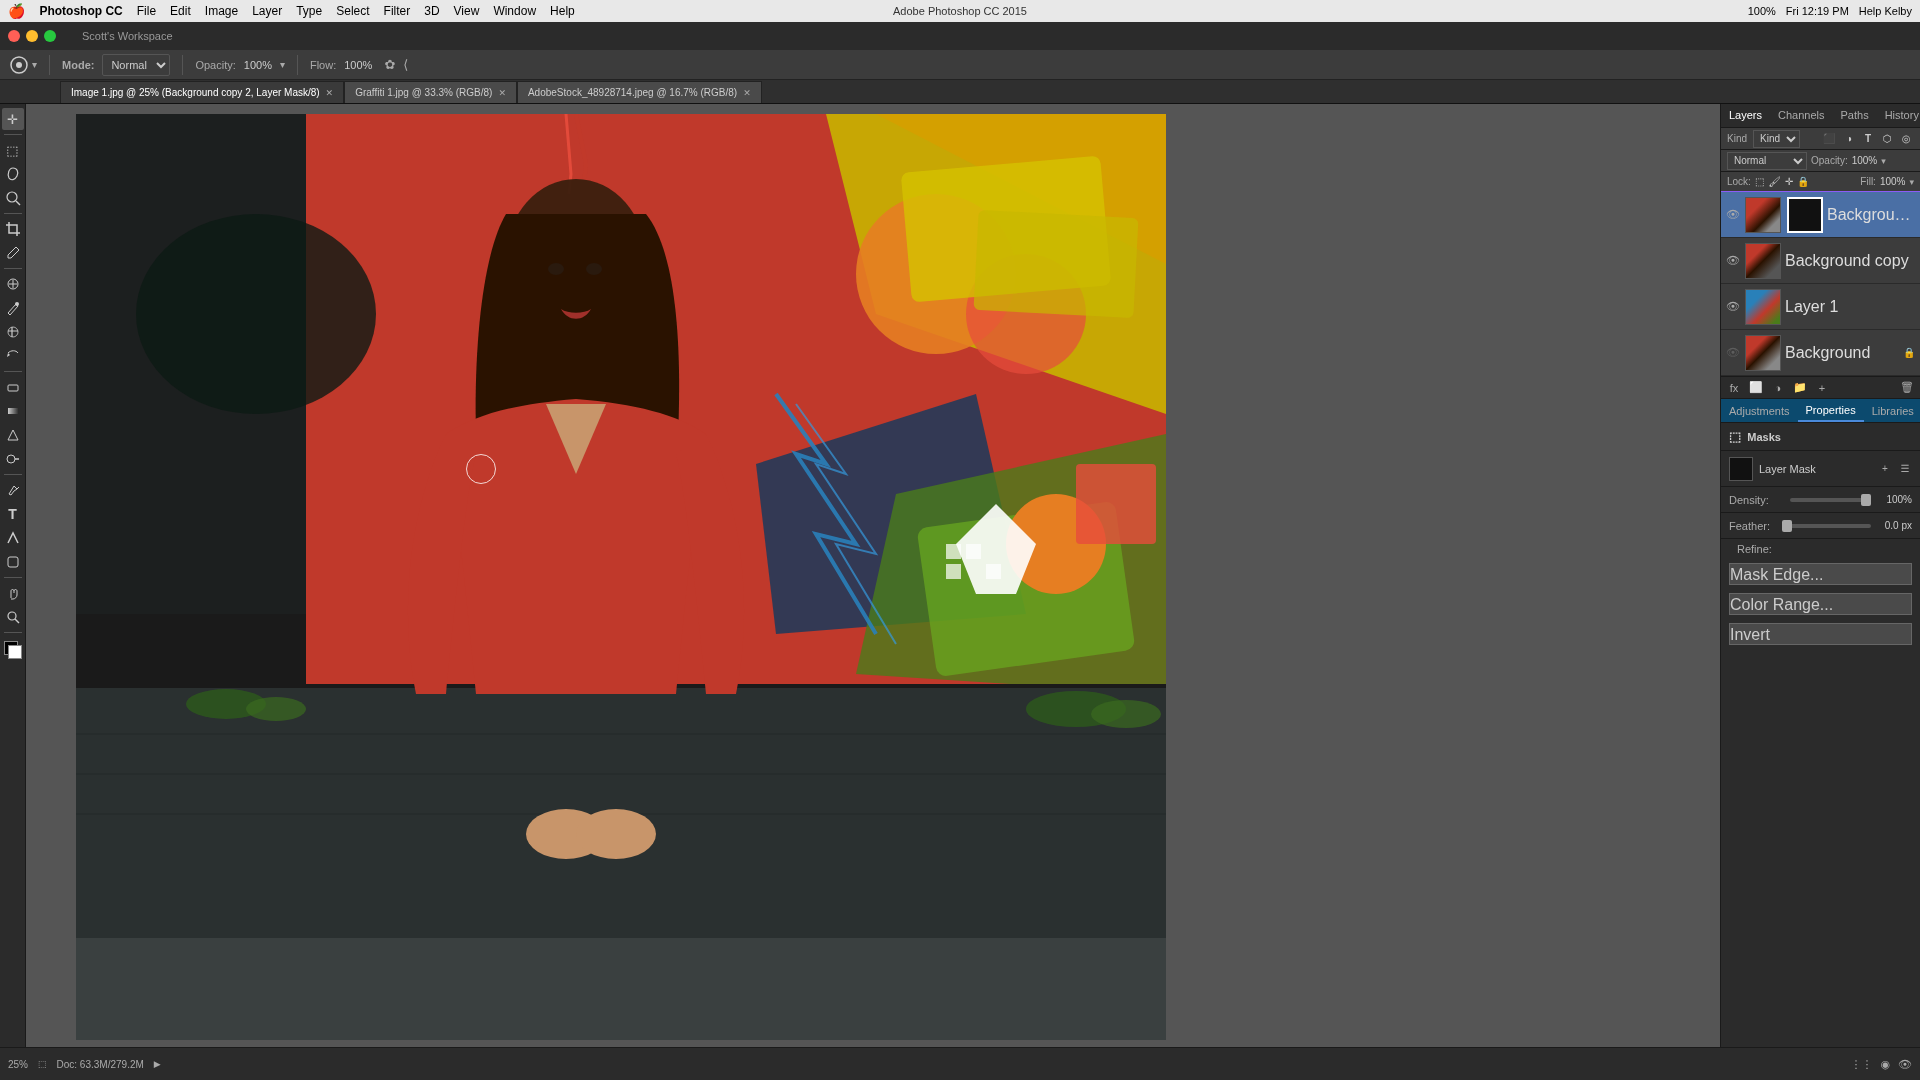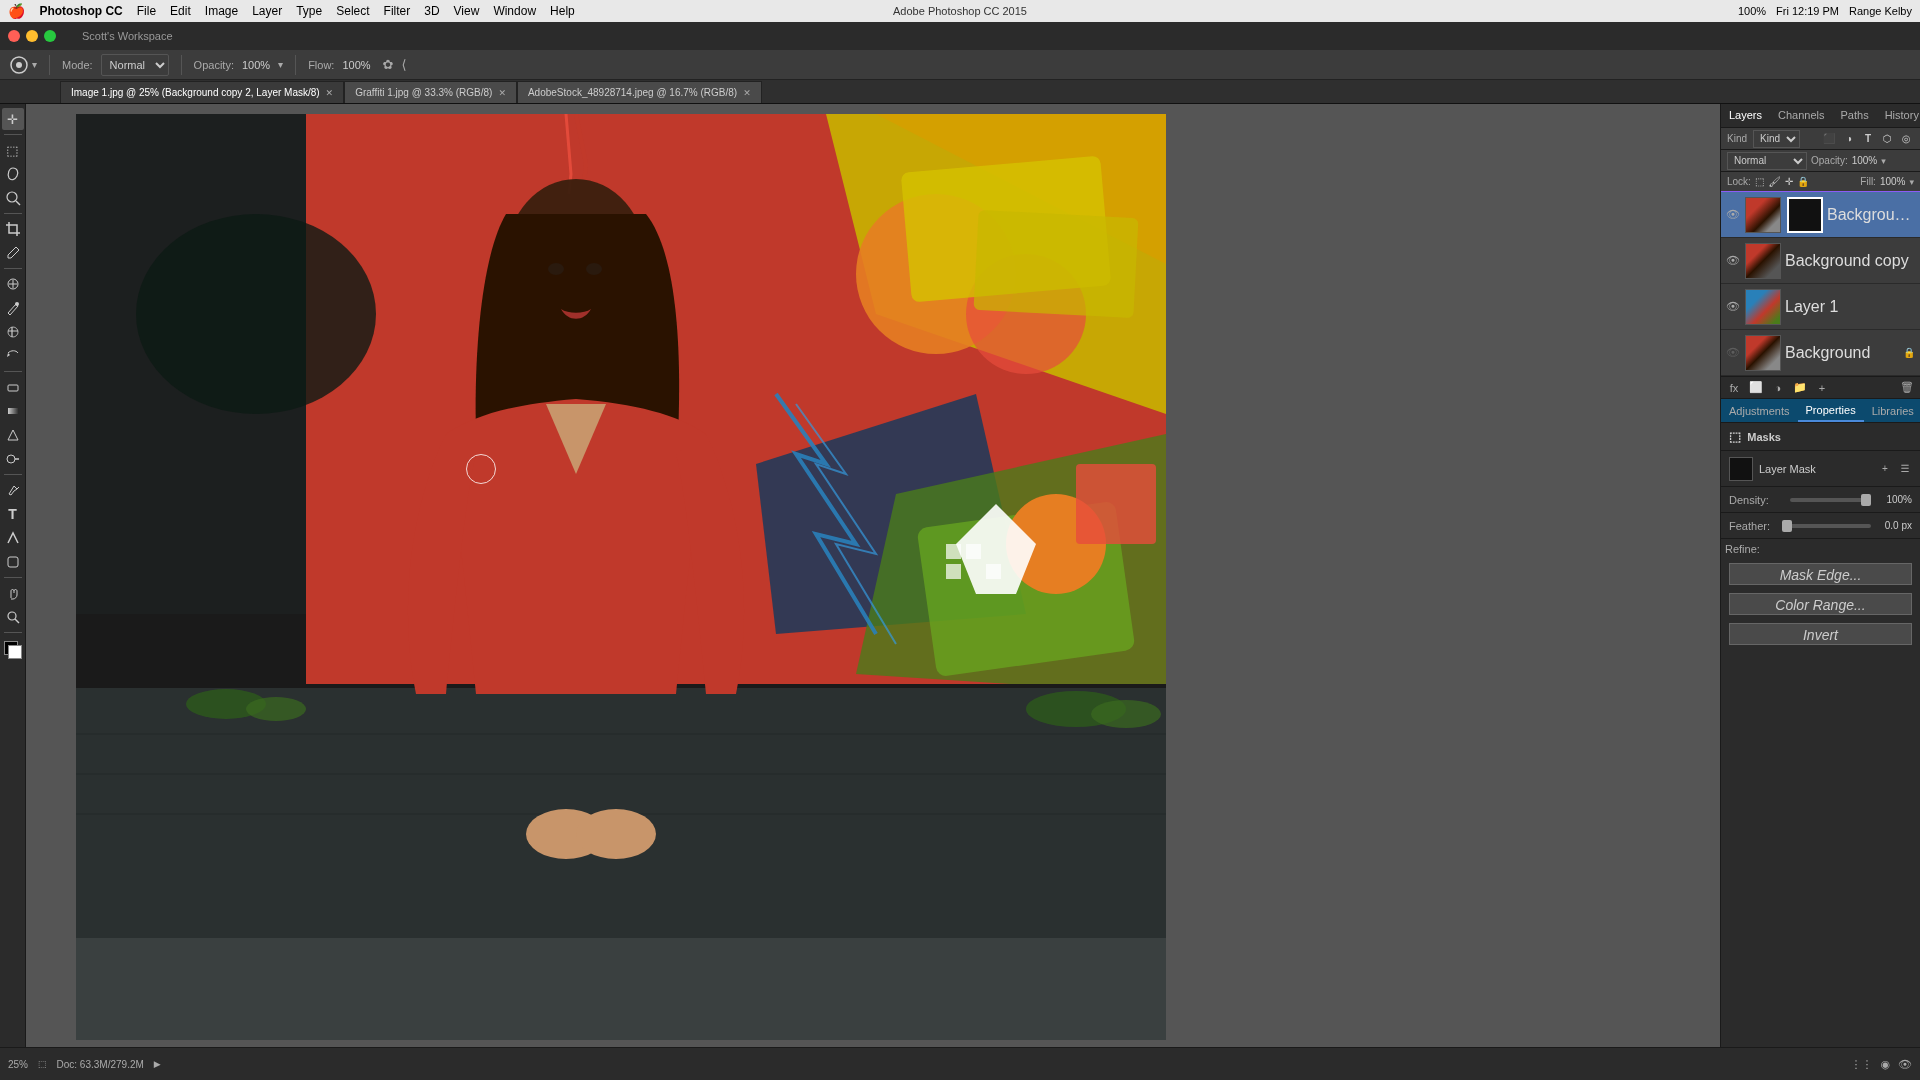--- a/index.html
+++ b/index.html
@@ -438,25 +438,23 @@
     }
 
     .refine-btn {
       display: block;
       width: calc(100% - 16px);
       margin: 4px 8px;
       height: 22px;
       background: #4a4a4a;
       border: 1px solid #666;
       color: #ccc;
-      font-size: 14px;
+      font-size: 16px;
       cursor: pointer;
-      text-align: center;
       line-height: 22px;
-      font-style: italic;
     }
 
     
     .layers-bottom-bar {
       height: 22px;
       background: #2b2b2b;
       display: flex;
       align-items: center;
       padding: 0 4px;
       gap: 4px;
@@ -483,42 +481,42 @@
   <span class="menu-item">Select</span>
   <span class="menu-item">Filter</span>
   <span class="menu-item">3D</span>
   <span class="menu-item">View</span>
   <span class="menu-item">Window</span>
   <span class="menu-item">Help</span>
   <span class="window-title">Adobe Photoshop CC 2015</span>
   <div class="right-items">
     <span>100%</span>
     <span>Fri 12:19 PM</span>
-    <span>Range Kelby</span>
+    <span>Help Kelby</span>
   </div>
 </div>
 
 <div id="titlebar">
   <span class="traffic-light tl-close"></span>
   <span class="traffic-light tl-minimize"></span>
   <span class="traffic-light tl-maximize"></span>
   <span style="margin-left:20px;font-size:11px;color:#999;">Scott's Workspace</span>
 </div>
 
 <div id="options-bar">
 
   <span style="display:flex;align-items:center;gap:2px;">
     <svg width="22" height="22">
         <circle cx="11" cy="11" r="8" fill="none" stroke="#ccc" stroke-width="1.5"></circle>
         <circle cx="11" cy="11" r="3" fill="#ccc"></circle>
       </svg>
     <span style="font-size:10px;color:#aaa;">▾</span>
   </span>
   <div class="options-separator"></div>
-  <span style="color:#aaa;">Mode:</span>
+  <span style="color:#aaa;font-weight:bold;">Mode:</span>
   <select class="options-dropdown">
     <option>Normal</option>
     <option>Multiply</option>
     <option>Screen</option>
   </select>
   <div class="options-separator"></div>
   <span style="color:#aaa;">Opacity:</span>
   <span style="color:#ccc;">100%</span>
   <span style="font-size:10px;color:#aaa;">▾</span>
   <div class="options-separator"></div>
@@ -869,21 +867,21 @@
       </div>
 
       <div class="property-row">
         <span class="prop-label">Feather:</span>
         <div class="prop-slider-track">
           <div class="prop-slider-thumb" style="right:97%;"></div>
         </div>
         <span class="prop-value">0.0 px</span>
       </div>
 
-      <div style="padding:4px 4px;font-size:11px;color:#aaa;">
+      <div style="padding:4px 16px;font-size:11px;color:#aaa;">
         <span>Refine:</span>
       </div>
 
       <div class="refine-btn">Mask Edge...</div>
 
       <div class="refine-btn">Color Range...</div>
 
       <div class="refine-btn">Invert</div>
     </div>
   </div>

